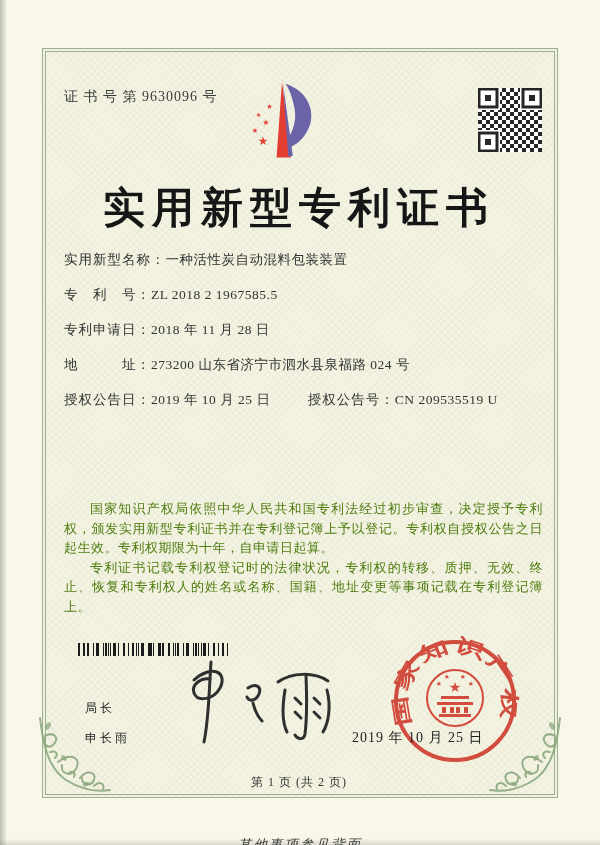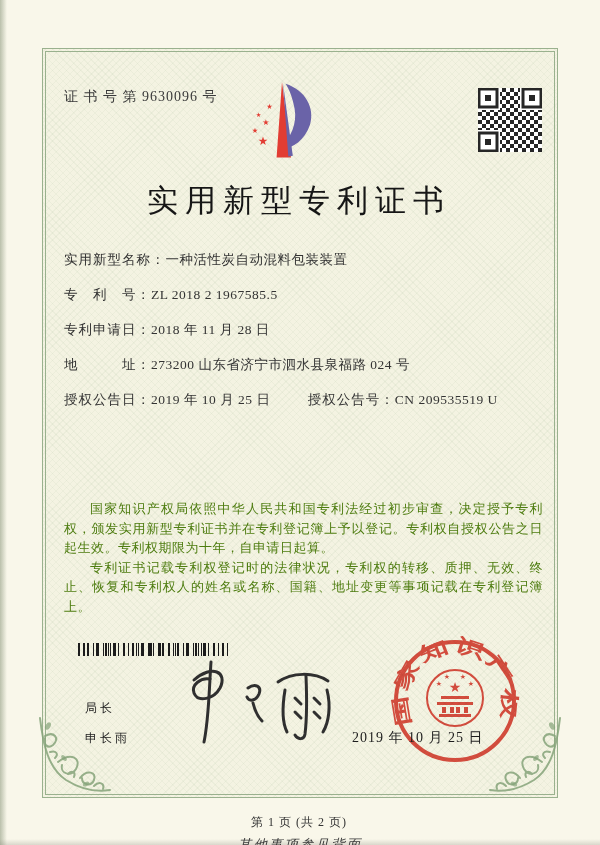--- a/index.html
+++ b/index.html
@@ -20,21 +20,21 @@
     background:
       repeating-linear-gradient(45deg,rgba(140,170,130,.08) 0 1px,transparent 1px 5px),
       repeating-linear-gradient(-45deg,rgba(140,170,130,.08) 0 1px,transparent 1px 5px),
       #f4f3e2;}
   .frame-inner{position:absolute;inset:2px;border:1px solid #9ab18e;pointer-events:none;}
 
   .abs{position:absolute;}
   .cert-no{left:64px;top:88px;font-size:14px;letter-spacing:1px;color:#3a3a3a;}
 
   .title{left:42px;top:180px;width:514px;text-align:center;
-    font-size:31px;font-weight:400;letter-spacing:7px;color:#161616;}
+    font-size:42px;font-weight:700;letter-spacing:7px;color:#161616;}
 
   .fields{left:64px;top:250px;width:480px;font-size:13.5px;color:#333;}
   .frow{line-height:20px;margin-top:15px;white-space:nowrap;}
   .frow:first-child{margin-top:0;}
   .frow.gap{margin-top:25px;}
   .flabel{letter-spacing:1px;}
   .fvalue{letter-spacing:.5px;}
   .grant2{margin-left:34px;}
 
   .paras{left:64px;top:499px;width:479px;font-size:13px;line-height:19.5px;
@@ -45,21 +45,21 @@
     background:
       repeating-linear-gradient(90deg,#1c1c1c 0 1px,transparent 1px 5px),
       repeating-linear-gradient(90deg,#1c1c1c 0 2px,transparent 2px 9px),
       repeating-linear-gradient(90deg,transparent 0 6px,#1c1c1c 6px 7px,transparent 7px 13px);}
 
   .officer{left:85px;top:693px;font-size:12px;color:#222;letter-spacing:3px;line-height:30px;}
   .sig{left:168px;top:650px;}
   .seal{left:390px;top:636px;opacity:.93;mix-blend-mode:multiply;}
   .seal-date{left:352px;top:729px;font-size:14px;color:#1d1d1d;letter-spacing:1px;z-index:5;}
 
-  .page-foot{left:42px;top:774px;width:514px;text-align:center;font-size:12px;color:#333;letter-spacing:1px;margin-top:40px;}
+  .page-foot{left:42px;top:774px;width:514px;text-align:center;font-size:12px;color:#333;letter-spacing:1px;}
   .back-note{left:0;top:809px;width:600px;text-align:center;font-size:13.5px;color:#3a3a3a;letter-spacing:2px;font-style:italic;margin-top:27px;}
 
   .ornament{width:78px;height:84px;}
   .orn-left{left:36px;top:714px;}
   .orn-right{left:486px;top:714px;transform:scaleX(-1);}
 
   .logo{left:246px;top:74px;}
   .qr{left:478px;top:88px;}
 </style>
 </head>

